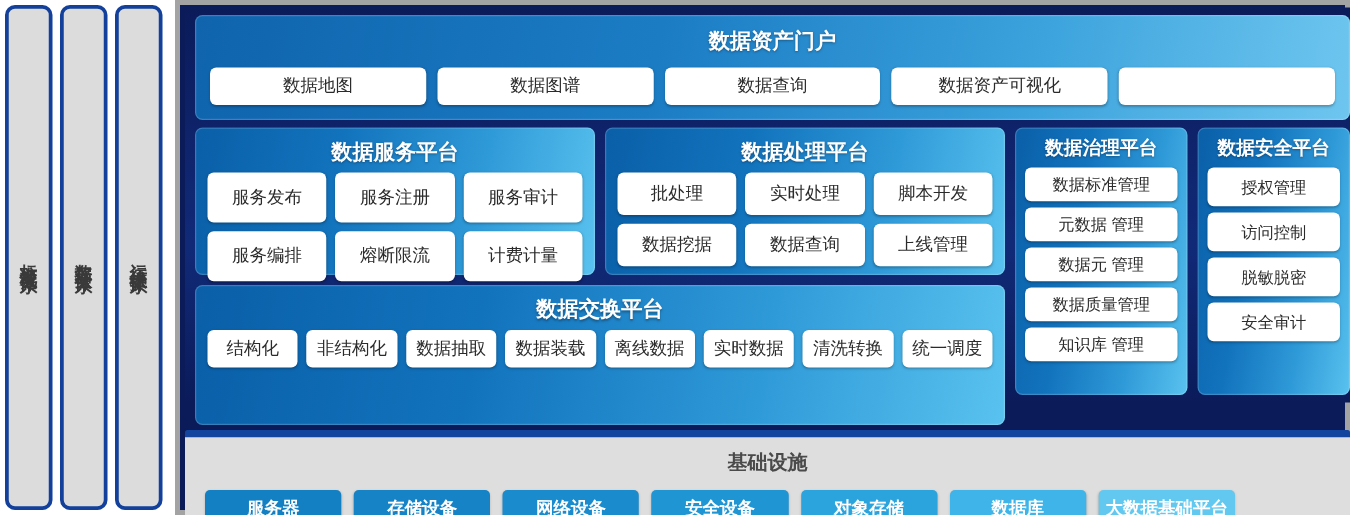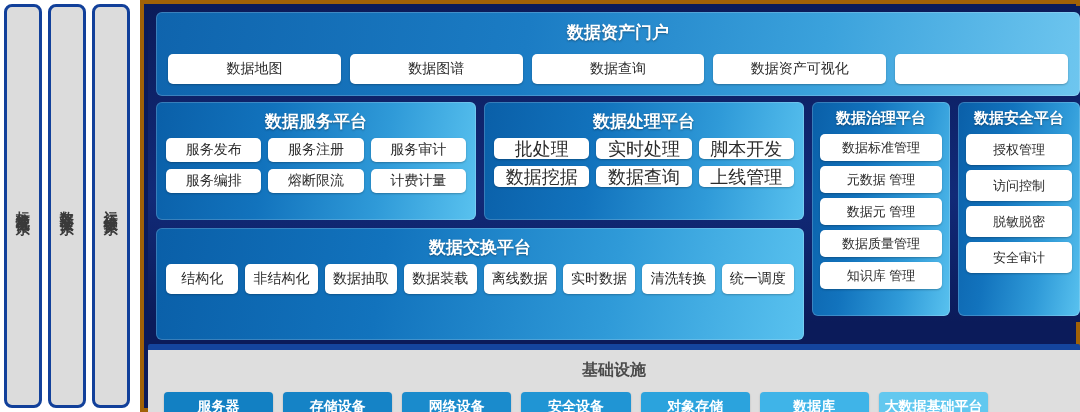--- a/index.html
+++ b/index.html
@@ -26,21 +26,21 @@
   }
   .pillar.p0{left:4px;}
   .pillar.p1{left:48px;}
   .pillar.p2{left:92px;}
 
   
   .main-frame{
     position:absolute;left:140px;top:0px;width:940px;height:412px;
     background:#0b1b5a;
     box-sizing:border-box;
-    border:4px solid #a16207;
+    border:4px solid #a3a3a3;
   }
 
   .upper{
     position:absolute;left:4px;top:2px;width:932px;height:316px;
     background:linear-gradient(180deg,#0b1b5a 0%,#112a78 60%,#0b1b5a 100%);
     box-sizing:border-box;
   }
 
   
   .panel{
@@ -76,30 +76,30 @@
   }
   #portal .chip{flex:1;height:30px;font-size:14px;}
 
   
   #svc{left:8px;top:96px;width:320px;height:118px;}
   #svc .panel-title{font-size:17px;margin-top:8px;}
   #svc .grid{
     position:absolute;left:10px;top:36px;width:300px;
     display:grid;grid-template-columns:repeat(3,1fr);gap:7px 7px;
   }
-  #svc .chip{height:24px;font-size:14px;}
+  #svc .chip{height:40px;font-size:14px;}
 
   
   #proc{left:336px;top:96px;width:320px;height:118px;}
   #proc .panel-title{font-size:17px;margin-top:8px;}
   #proc .grid{
     position:absolute;left:10px;top:36px;width:300px;
     display:grid;grid-template-columns:repeat(3,1fr);gap:7px 7px;
   }
-  #proc .chip{height:21px;font-size:18px;font-family:Liberation Serif, serif;}
+  #proc .chip{height:34px;font-size:14px;font-family:Liberation Serif, serif;}
 
   
   #exch{left:8px;top:222px;width:648px;height:112px;}
   #exch .panel-title{font-size:17px;margin-top:8px;}
   #exch .chips{
     position:absolute;left:10px;top:36px;width:628px;
     display:flex;gap:7px;
   }
   #exch .chip{flex:1;height:30px;font-size:14px;}
 

